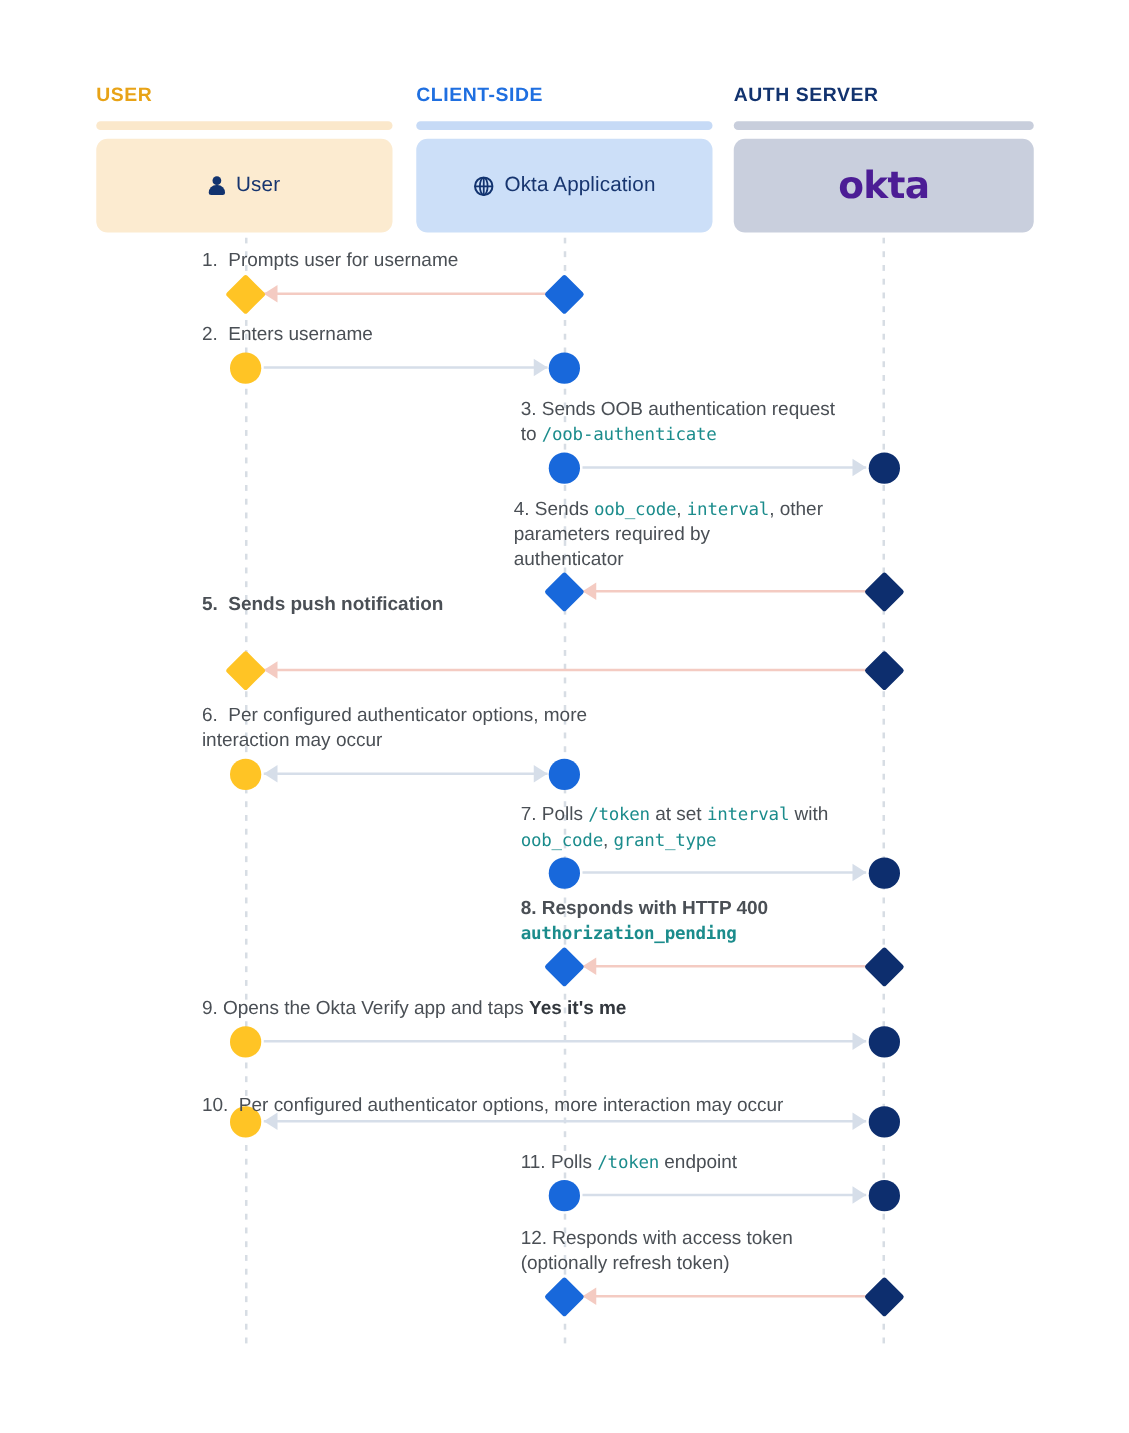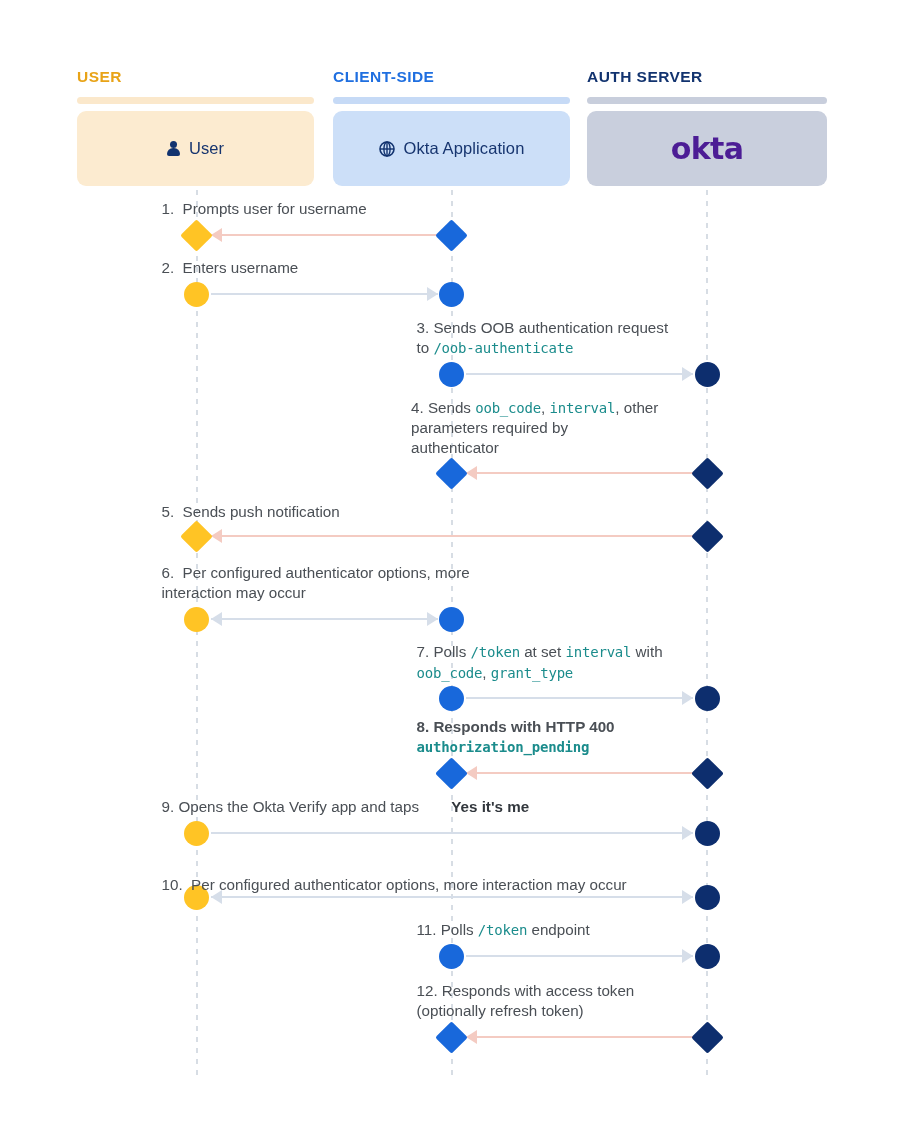--- a/index.html
+++ b/index.html
@@ -49,21 +49,21 @@
   .msg-label{
     position:absolute;bottom:19px;
     text-align:left;
     font-size:15.2px;line-height:19.5px;color:#4a4f55;
     white-space:pre-line;
   }
   .msg-label code, .msg-label .code{
     font-family:"DejaVu Sans Mono","Liberation Mono",monospace;
     font-size:14px;color:#1b8c8c;letter-spacing:-.2px;
   }
-  .msg-label b{font-weight:700;color:#32373d;margin-left:28px;}
+  .msg-label b{font-weight:700;color:#32373d;}
 
   .line{position:absolute;height:2px;}
   .head{position:absolute;width:0;height:0;}
 
   
   .node{position:absolute;}
   .circle{border-radius:50%;}
   .diamond{transform:rotate(45deg);border-radius:2px;}
 
   
@@ -144,21 +144,21 @@
         <div class="head" style="top: 466px; border-top: 7px solid transparent; border-bottom: 7px solid transparent; left: 465.5px; border-right: 11px solid rgb(244, 203, 194);"></div>
         <div class="node diamond" style="width: 23px; height: 23px; left: 695.5px; top: 461.5px; background: rgb(13, 46, 110);"></div>
         <div class="node diamond" style="width: 23px; height: 23px; left: 440px; top: 461.5px; background: rgb(24, 104, 219);"></div>
         <div class="msg-label" style="left: 411px; width: 325.5px; bottom: auto; top: 397.5px; position: absolute;">4.  Sends <span class="code">oob_code</span>, <span class="code">interval</span>, other<br>parameters required by<br>authenticator</div>
       </div>
       <div class="msg" style="left: 0px; top: 0px; width: 903px;">
         <div class="line" style="left: 210.5px; width: 482.5px; top: 535px; background: rgb(244, 203, 194);"></div>
         <div class="head" style="top: 529px; border-top: 7px solid transparent; border-bottom: 7px solid transparent; left: 210.5px; border-right: 11px solid rgb(244, 203, 194);"></div>
         <div class="node diamond" style="width: 23px; height: 23px; left: 695.5px; top: 524.5px; background: rgb(13, 46, 110);"></div>
         <div class="node diamond" style="width: 23px; height: 23px; left: 185px; top: 524.5px; background: rgb(255, 196, 37);"></div>
-        <div class="msg-label" style="left: 161.5px; width: 580.5px; bottom: auto; top: 502px; position: absolute;">5.&nbsp; Sends push notification</div>
+        <div class="msg-label" style="left: 161.5px; width: 580.5px; bottom: auto; top: 474px; position: absolute; font-weight: bold;">5.&nbsp; Sends push notification</div>
       </div>
       <div class="msg" style="left: 0px; top: 0px; width: 903px;">
         <div class="line" style="left: 210.5px; width: 227px; top: 618px; background: rgb(214, 222, 233);"></div>
         <div class="head" style="top: 612px; border-top: 7px solid transparent; border-bottom: 7px solid transparent; left: 426.5px; border-left: 11px solid rgb(214, 222, 233);"></div>
         <div class="head" style="top: 612px; border-top: 7px solid transparent; border-bottom: 7px solid transparent; left: 210.5px; border-right: 11px solid rgb(214, 222, 233);"></div>
         <div class="node circle" style="width: 25px; height: 25px; left: 184px; top: 606.5px; background: rgb(255, 196, 37);"></div>
         <div class="node circle" style="width: 25px; height: 25px; left: 439px; top: 606.5px; background: rgb(24, 104, 219);"></div>
         <div class="msg-label" style="left: 161.5px; width: 325px; bottom: auto; top: 563px; position: absolute;">6.&nbsp; Per configured authenticator options, more interaction may occur</div>
       </div>
       <div class="msg" style="left: 0px; top: 0px; width: 903px;">

